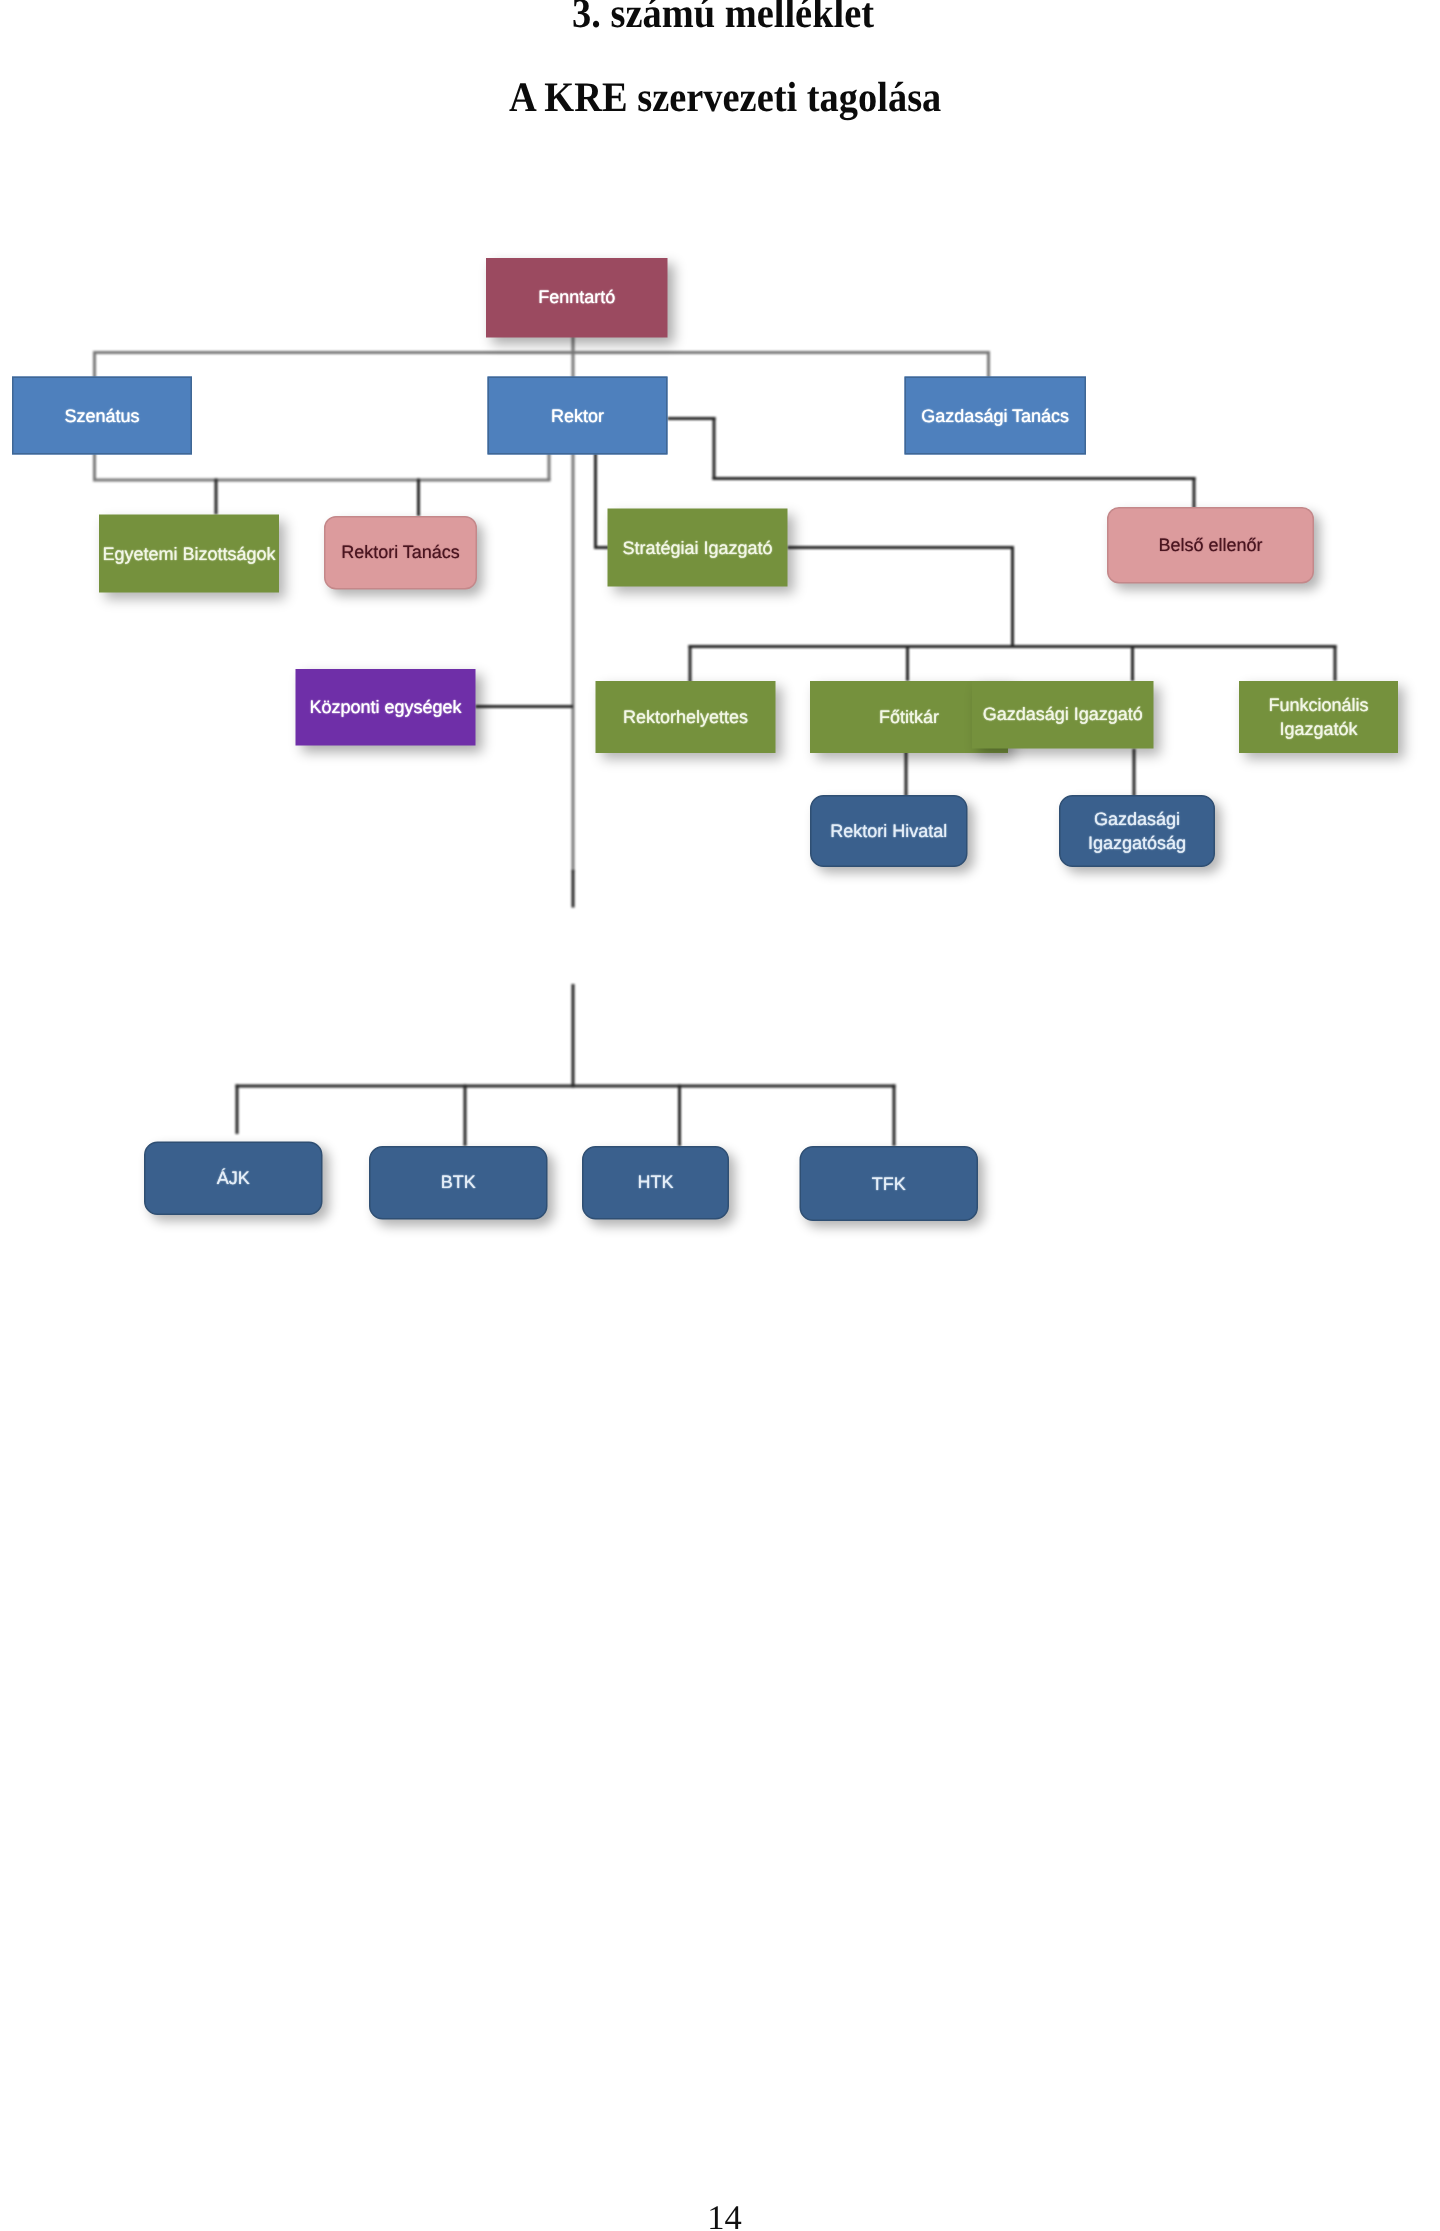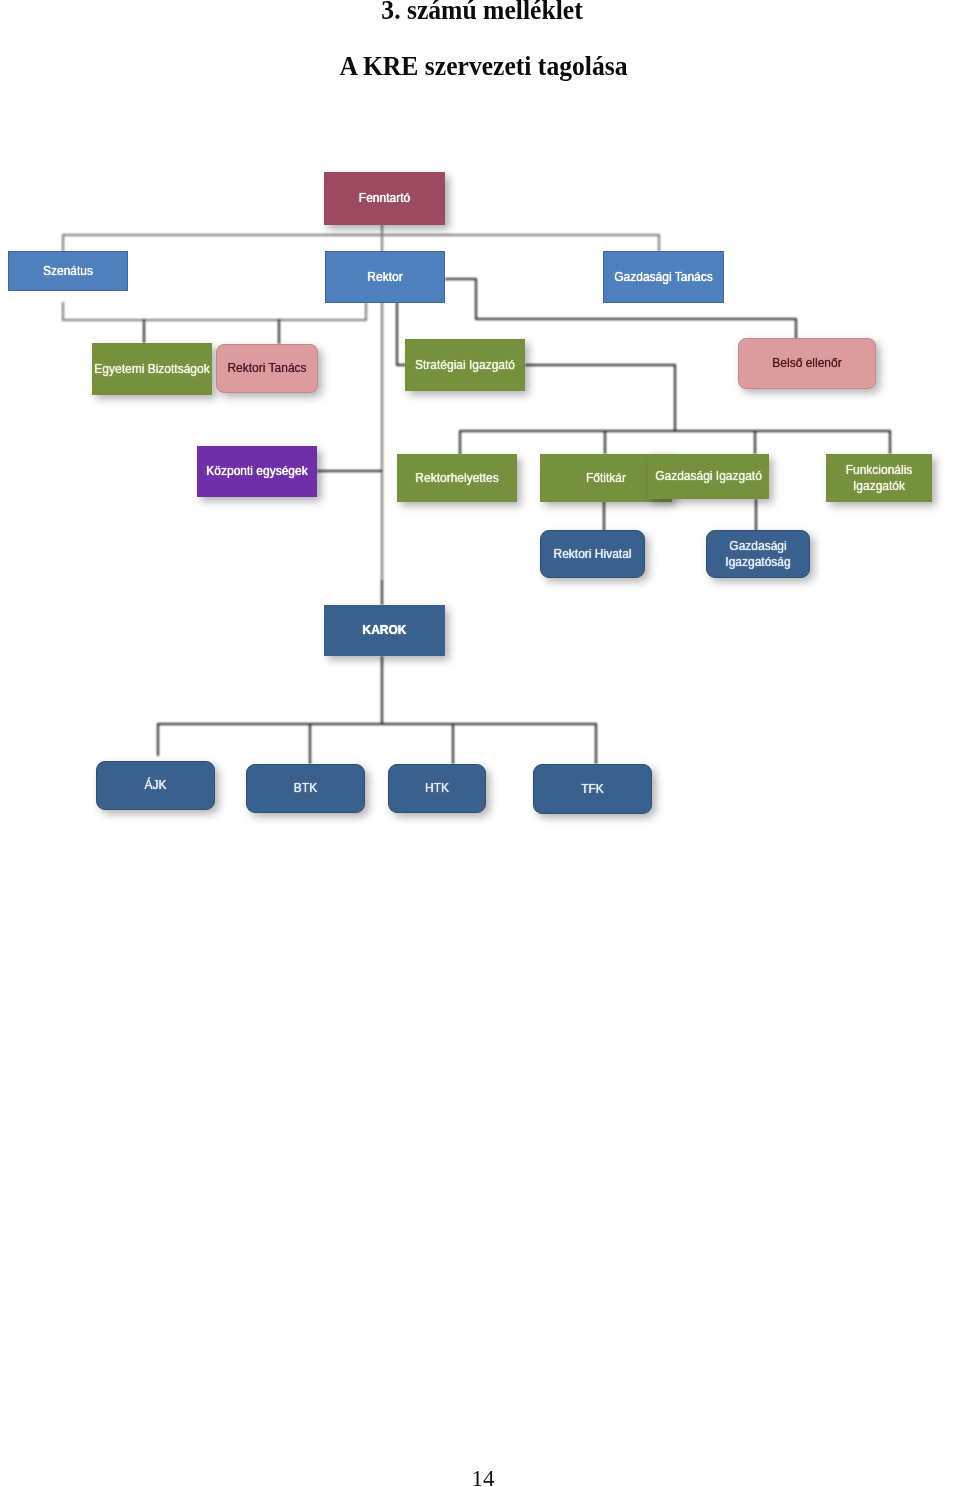--- a/index.html
+++ b/index.html
@@ -92,30 +92,30 @@
     <div class="ln ln-dark" style="left:157px;top:723px;width:440px;height:2px"></div>
     <div class="ln ln-dark" style="left:157px;top:723px;width:2px;height:33px"></div>
     <div class="ln ln-dark" style="left:309px;top:723px;width:2px;height:41px"></div>
     <div class="ln ln-dark" style="left:452px;top:723px;width:2px;height:41px"></div>
     <div class="ln ln-dark" style="left:595px;top:723px;width:2px;height:41px"></div>
     </div>
     <div class="boxes">
     <div class="node maroon-rect" style="left:324px;top:172px;width:121px;height:53px">
           <span class="nlabel">Fenntartó</span>
         </div>
-    <div class="node blue-rect" style="left:8px;top:251px;width:120px;height:40px">
+    <div class="node blue-rect" style="left:8px;top:251px;width:120px;height:52px">
           <span class="nlabel">Szenátus</span>
         </div>
     <div class="node blue-rect" style="left:325px;top:251px;width:120px;height:52px">
           <span class="nlabel">Rektor</span>
         </div>
     <div class="node blue-rect" style="left:603px;top:251px;width:121px;height:52px">
           <span class="nlabel">Gazdasági Tanács</span>
         </div>
-    <div class="node green-rect" style="left:92px;top:343px;width:120px;height:52px">
+    <div class="node green-rect" style="left:66px;top:343px;width:120px;height:52px">
           <span class="nlabel">Egyetemi Bizottságok</span>
         </div>
     <div class="node pink-round" style="left:216px;top:344px;width:102px;height:49px">
           <span class="nlabel">Rektori Tanács</span>
         </div>
     <div class="node green-rect" style="left:405px;top:339px;width:120px;height:52px">
           <span class="nlabel">Stratégiai Igazgató</span>
         </div>
     <div class="node pink-round" style="left:738px;top:338px;width:138px;height:51px">
           <span class="nlabel">Belső ellenőr</span>
@@ -134,23 +134,20 @@
         </div>
     <div class="node green-rect wrap" style="left:826px;top:454px;width:106px;height:48px">
           <span class="nlabel">Funkcionális Igazgatók</span>
         </div>
     <div class="node darkblue-round" style="left:540px;top:530px;width:105px;height:48px">
           <span class="nlabel">Rektori Hivatal</span>
         </div>
     <div class="node darkblue-round wrap" style="left:706px;top:530px;width:104px;height:48px">
           <span class="nlabel">Gazdasági Igazgatóság</span>
         </div>
-    <div class="node darkblue-rect" style="left:324px;top:605px;width:121px;height:51px">
-          <span class="nlabel">KAROK</span>
-        </div>
     <div class="node darkblue-round" style="left:96px;top:761px;width:119px;height:49px">
           <span class="nlabel">ÁJK</span>
         </div>
     <div class="node darkblue-round" style="left:246px;top:764px;width:119px;height:49px">
           <span class="nlabel">BTK</span>
         </div>
     <div class="node darkblue-round" style="left:388px;top:764px;width:98px;height:49px">
           <span class="nlabel">HTK</span>
         </div>
     <div class="node darkblue-round" style="left:533px;top:764px;width:119px;height:50px">

